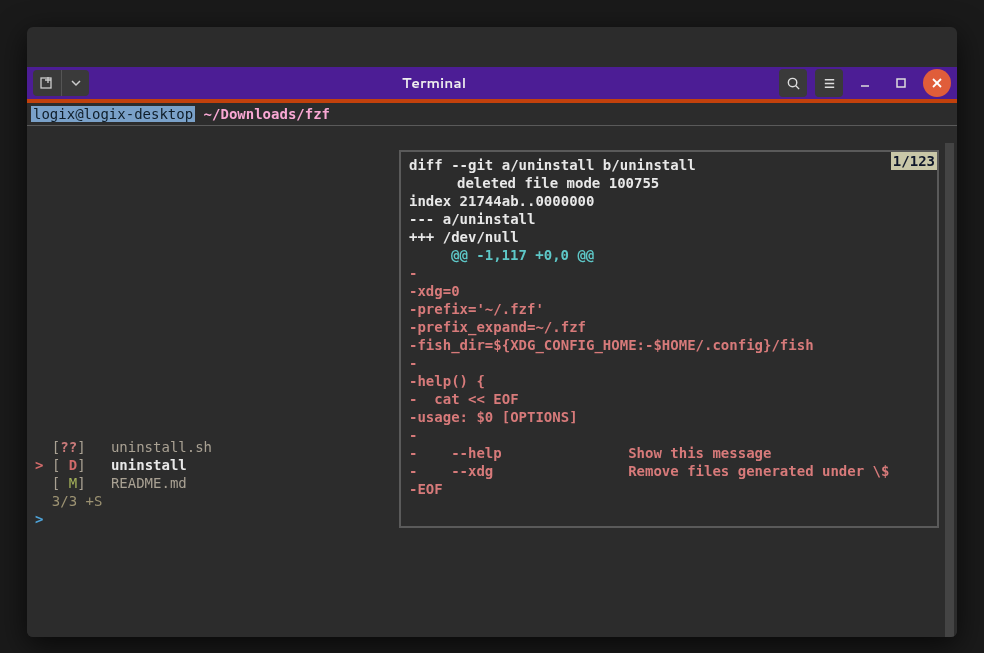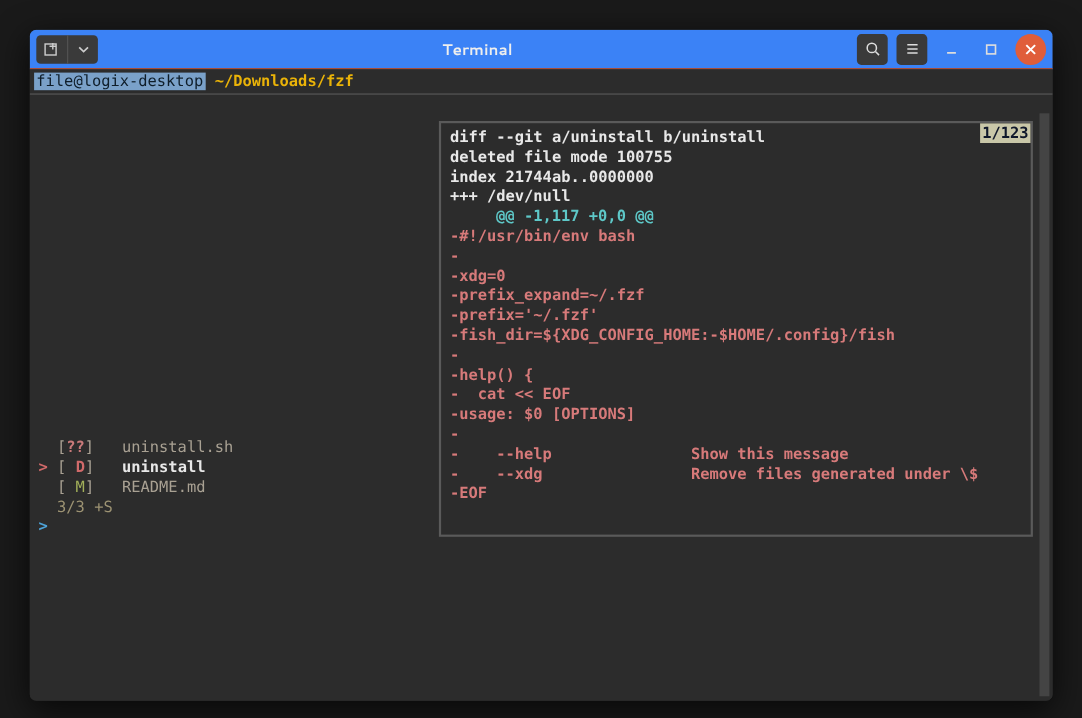--- a/index.html
+++ b/index.html
@@ -19,25 +19,26 @@
     top: 27px;
     width: 930px;
     height: 610px;
     background: #2c2c2c;
     border-radius: 6px;
     box-shadow: 0 8px 30px rgba(0,0,0,0.7);
     overflow: hidden;
   }
   .titlebar {
     height: 36px;
-    background: #3b82f6;
+    background: #4c1d95;
     display: flex;
     align-items: center;
     padding: 0 6px;
-    border-bottom: 1px solid #c2410c;
+    border-bottom: 4px solid #c2410c;
+    margin-top: 40px;
   }
   .tb-left { display:flex; align-items:center; gap:2px;}
   .tb-newtab {
     display:flex; align-items:center; gap:0;
     background: #3a3a3a;
     border-radius: 4px;
     height: 26px;
   }
   .tb-btn {
     width: 28px; height: 26px;
@@ -73,21 +74,21 @@
     line-height: 18px;
   }
   .prompt-area {
     padding: 2px 4px 0 4px;
   }
   .userhost {
     background:#7aa1c9;
     color:#0f1e2a;
     padding:0 2px;
   }
-  .cwd { color:#eab308; font-weight:bold;}
+  .cwd { color:#f9a8d4; font-weight:bold;}
   .prompt-line { color:#c0c0c0; }
   .hr {
     border-top:1px solid #5a5a5a;
     margin-top:2px;
   }
   .fzf-area {
     position:relative;
     height: 500px;
   }
   .preview {
@@ -185,42 +186,42 @@
             <line x1="2" y1="2" x2="10" y2="10" stroke="#fff" stroke-width="1.8"></line>
             <line x1="10" y1="2" x2="2" y2="10" stroke="#fff" stroke-width="1.8"></line>
           </svg>
       </div>
     </div>
   </div>
 
   <div class="terminal-body">
     <div class="prompt-area">
       <div>
-        <span class="userhost">file@logix-desktop</span>
+        <span class="userhost">logix@logix-desktop</span>
         <span> </span>
         <span class="cwd">~/Downloads/fzf</span>
       </div>
     </div>
     <div class="hr"></div>
 
     <div class="fzf-area">
 
       <div class="preview">
         <div class="badge">1/123</div>
         <div id="preview-lines">
             <div class="diff-white" style="white-space: pre;">diff --git a/uninstall b/uninstall</div>
-            <div class="diff-white" style="white-space: pre;">deleted file mode 100755</div>
+            <div class="diff-white" style="white-space: pre; margin-left: 48px;">deleted file mode 100755</div>
             <div class="diff-white" style="white-space: pre;">index 21744ab..0000000</div>
+            <div class="diff-white" style="white-space: pre;">--- a/uninstall</div>
             <div class="diff-white" style="white-space: pre;">+++ /dev/null</div>
             <div class="diff-cyan" style="white-space: pre; padding-left: 42px;">@@ -1,117 +0,0 @@</div>
-            <div class="diff-red" style="white-space: pre;">-#!/usr/bin/env bash</div>
             <div class="diff-red" style="white-space: pre;">-</div>
             <div class="diff-red" style="white-space: pre;">-xdg=0</div>
+            <div class="diff-red" style="white-space: pre;">-prefix='~/.fzf'</div>
             <div class="diff-red" style="white-space: pre;">-prefix_expand=~/.fzf</div>
-            <div class="diff-red" style="white-space: pre;">-prefix='~/.fzf'</div>
             <div class="diff-red" style="white-space: pre;">-fish_dir=${XDG_CONFIG_HOME:-$HOME/.config}/fish</div>
             <div class="diff-red" style="white-space: pre;">-</div>
             <div class="diff-red" style="white-space: pre;">-help() {</div>
             <div class="diff-red" style="white-space: pre;">-  cat &lt;&lt; EOF</div>
             <div class="diff-red" style="white-space: pre;">-usage: $0 [OPTIONS]</div>
             <div class="diff-red" style="white-space: pre;">-</div>
             <div class="diff-red" style="white-space: pre;">-    --help               Show this message</div>
             <div class="diff-red" style="white-space: pre;">-    --xdg                Remove files generated under \$</div>
             <div class="diff-red" style="white-space: pre;">-EOF</div>
           </div>

